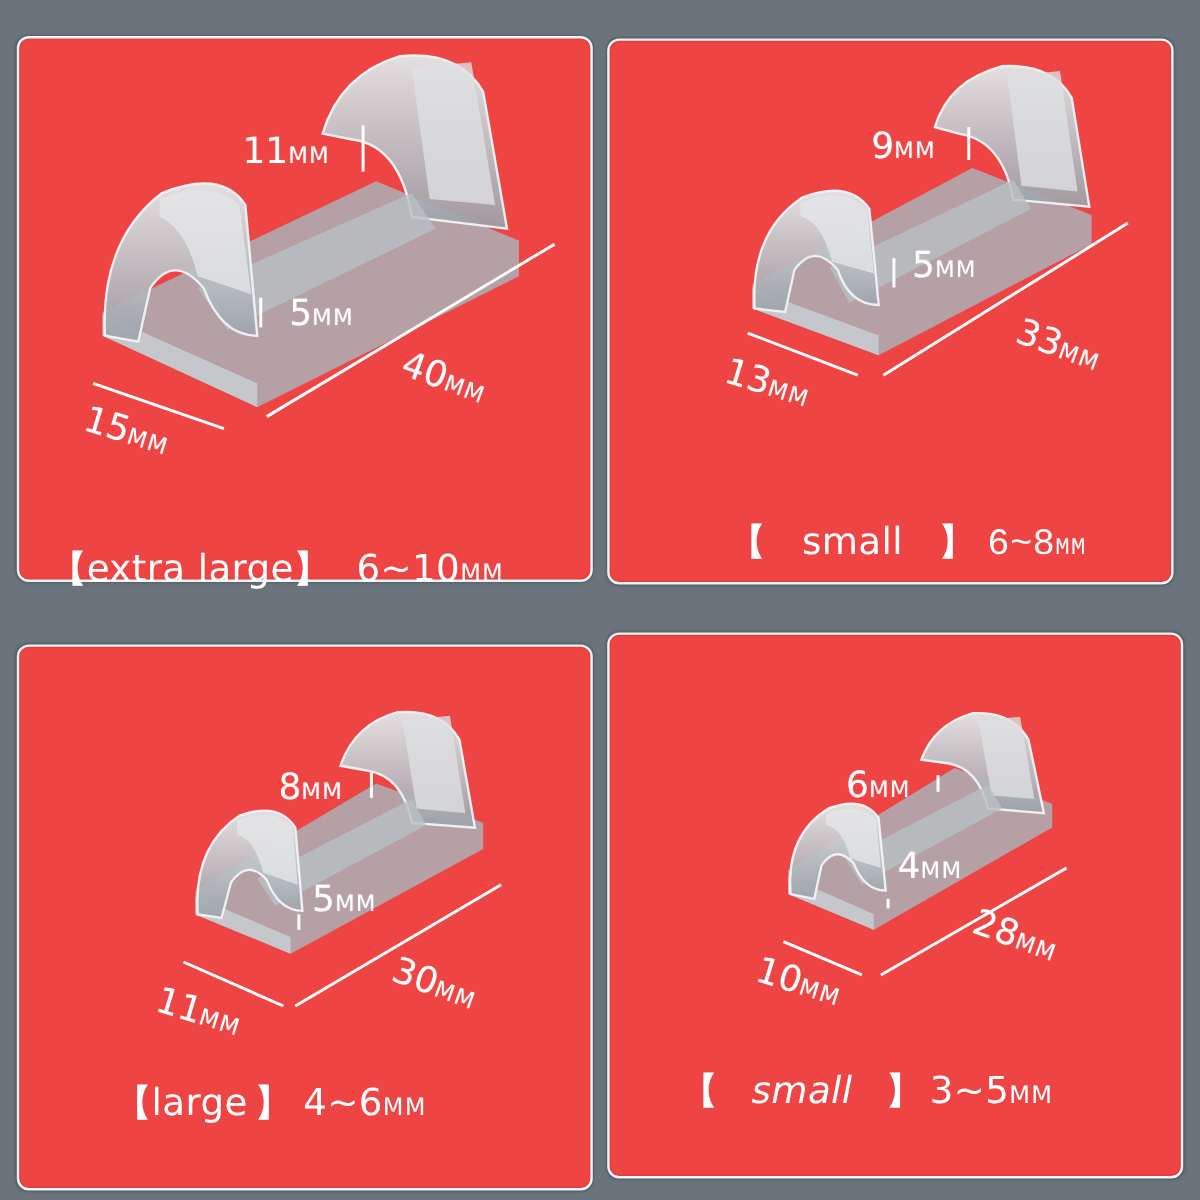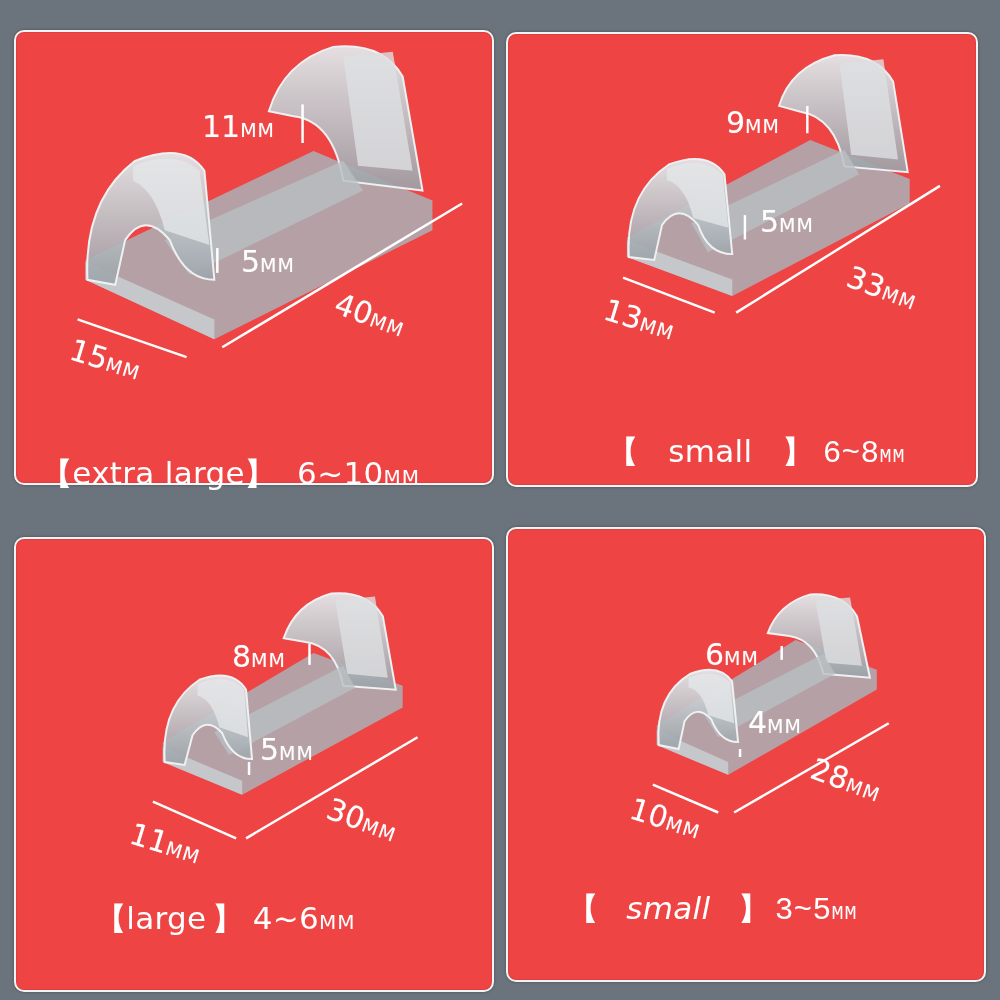--- a/index.html
+++ b/index.html
@@ -154,15 +154,15 @@
     <line x1="146" y1="258" x2="212" y2="286" stroke="#fff" stroke-width="2.5"></line>
     <line x1="228" y1="286" x2="384" y2="196" stroke="#fff" stroke-width="2.5"></line>
     <line x1="276" y1="118" x2="276" y2="132" stroke="#fff" stroke-width="2.5"></line>
     <line x1="234" y1="222" x2="234" y2="230" stroke="#fff" stroke-width="2.5"></line>
   </svg>
   <div class="dim" style="left:197px;top:108px;"><span class="num">6</span><span class="unit">MM</span></div>
   <div class="dim" style="left:240px;top:176px;"><span class="num">4</span><span class="unit">MM</span></div>
   <div class="dim rot" style="left:128px;top:262px;transform:rotate(17deg);"><span class="num">10</span><span class="unit">MM</span></div>
   <div class="dim rot" style="left:310px;top:222px;transform:rotate(20deg);"><span class="num">28</span><span class="unit">MM</span></div>
   <div class="caption" style="left:60px;top:360px;">
-    <span class="br">【</span><span style="margin-left:28px;font-style:italic;">small</span><span class="br" style="margin-left:28px;">】</span><span class="range" style="margin-left:6px;font-family:Liberation Mono, monospace;"><span>3~5</span><span class="unit">MM</span></span>
+    <span class="br">【</span><span style="margin-left:28px;font-style:italic;">small</span><span class="br" style="margin-left:28px;">】</span><span class="range" style="margin-left:6px;"><span>3~5</span><span class="unit">MM</span></span>
   </div>
 </div>
 
 </body></html>

